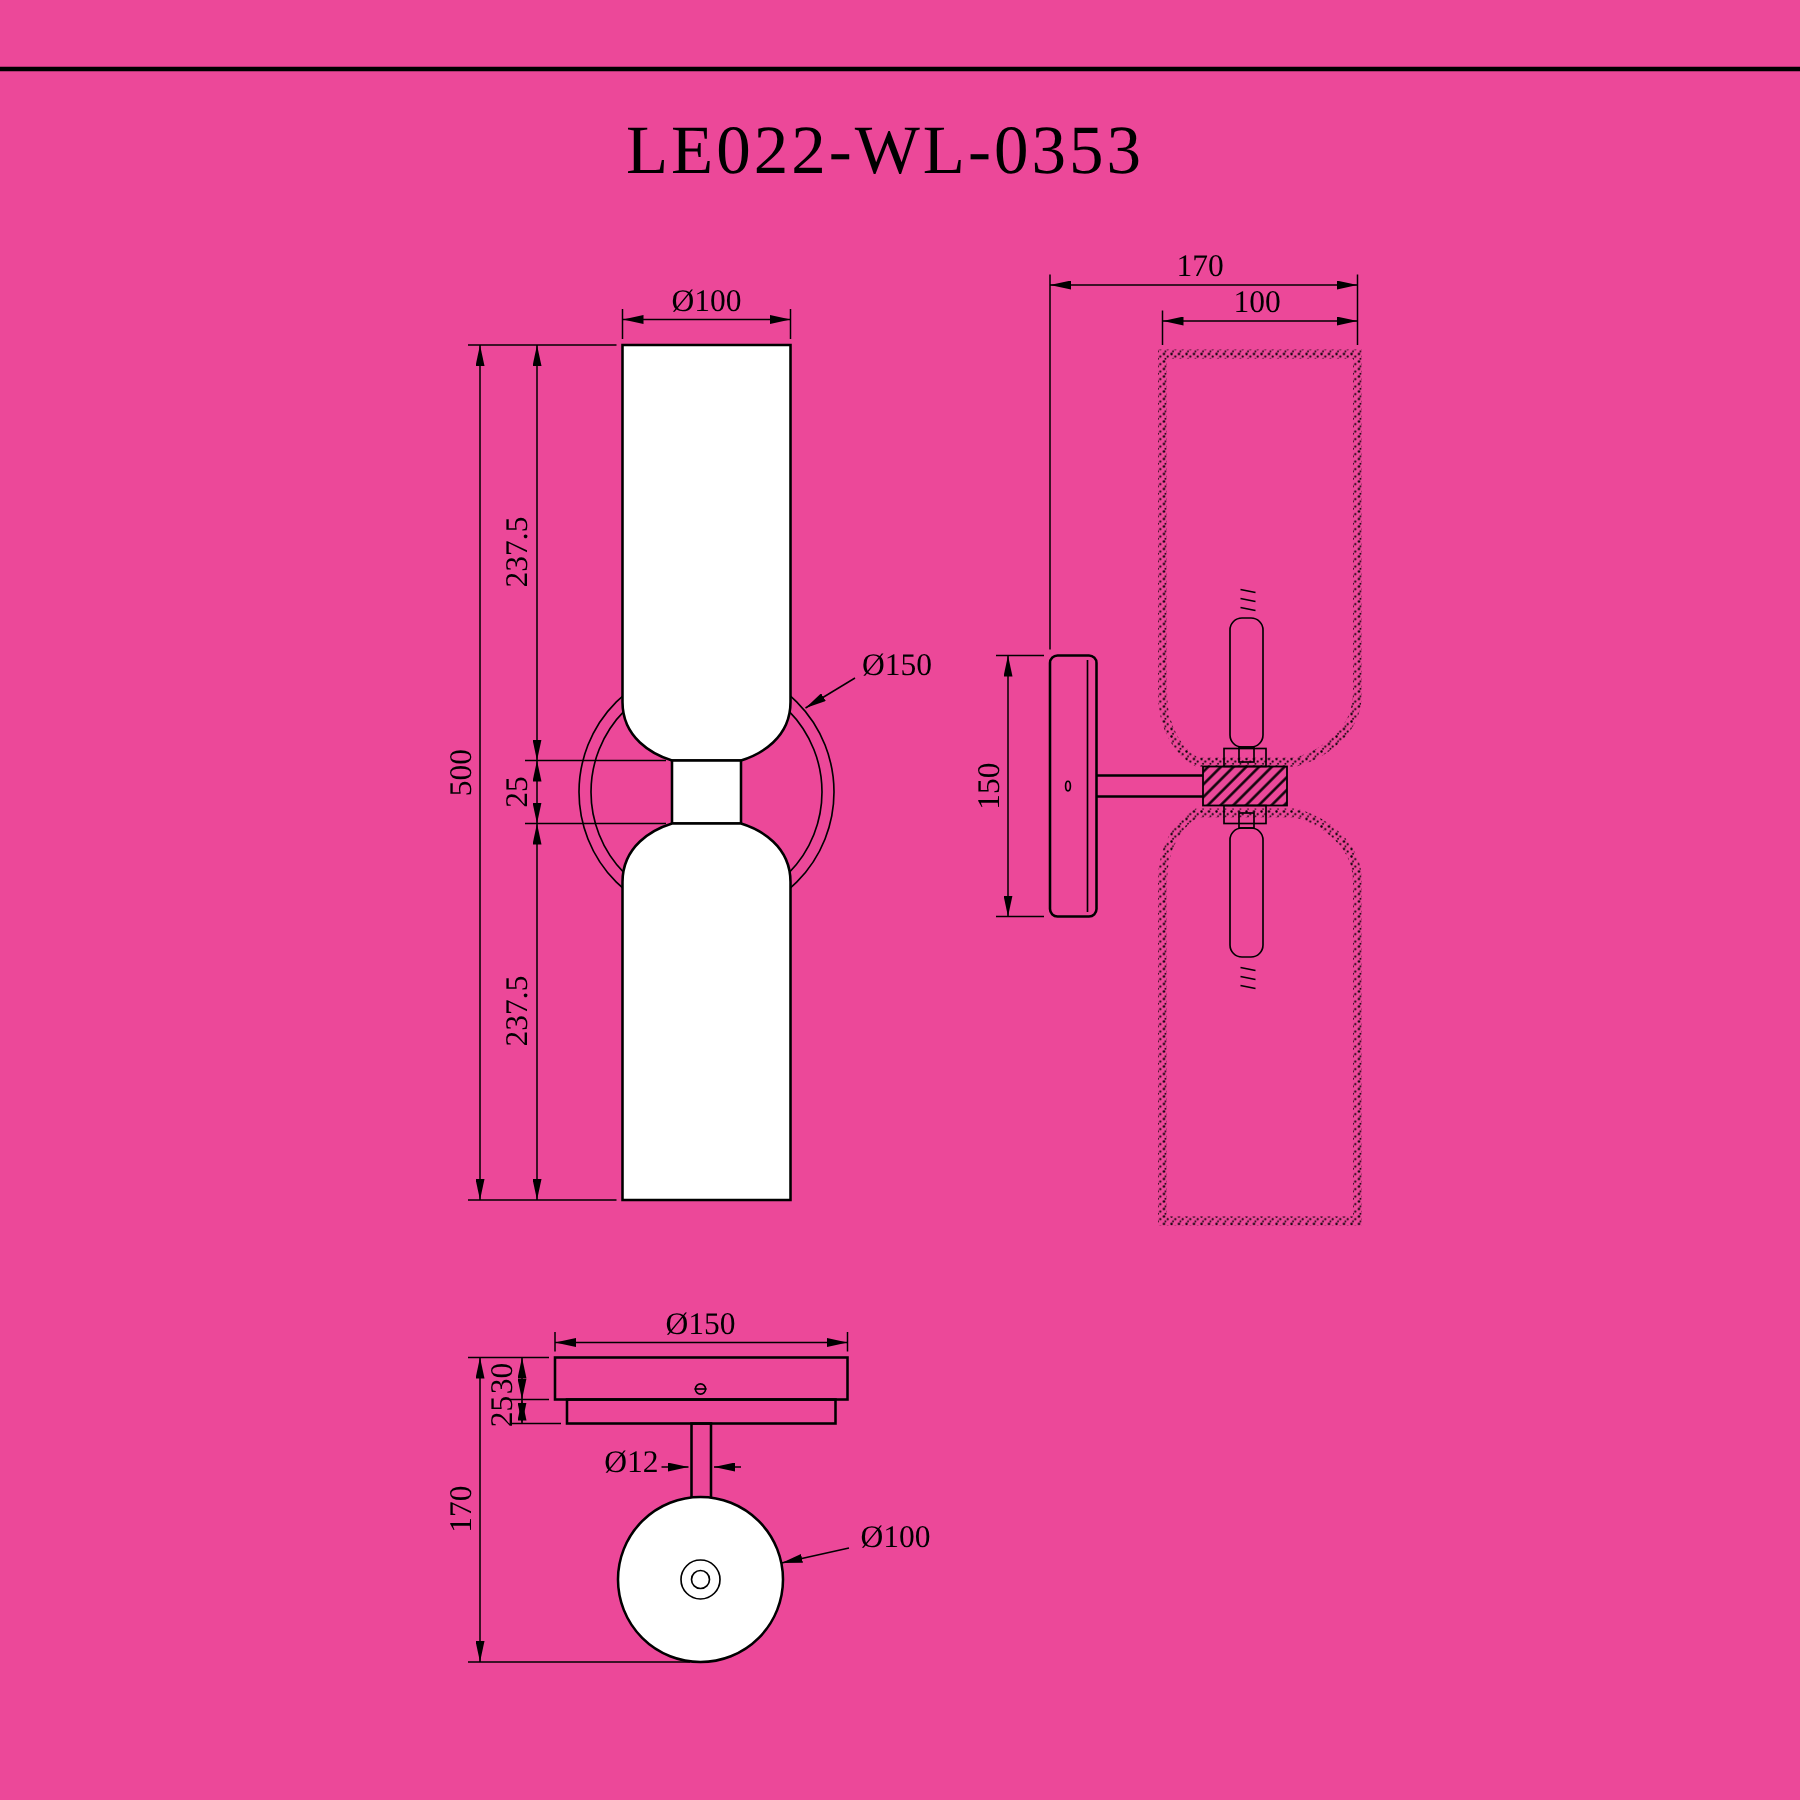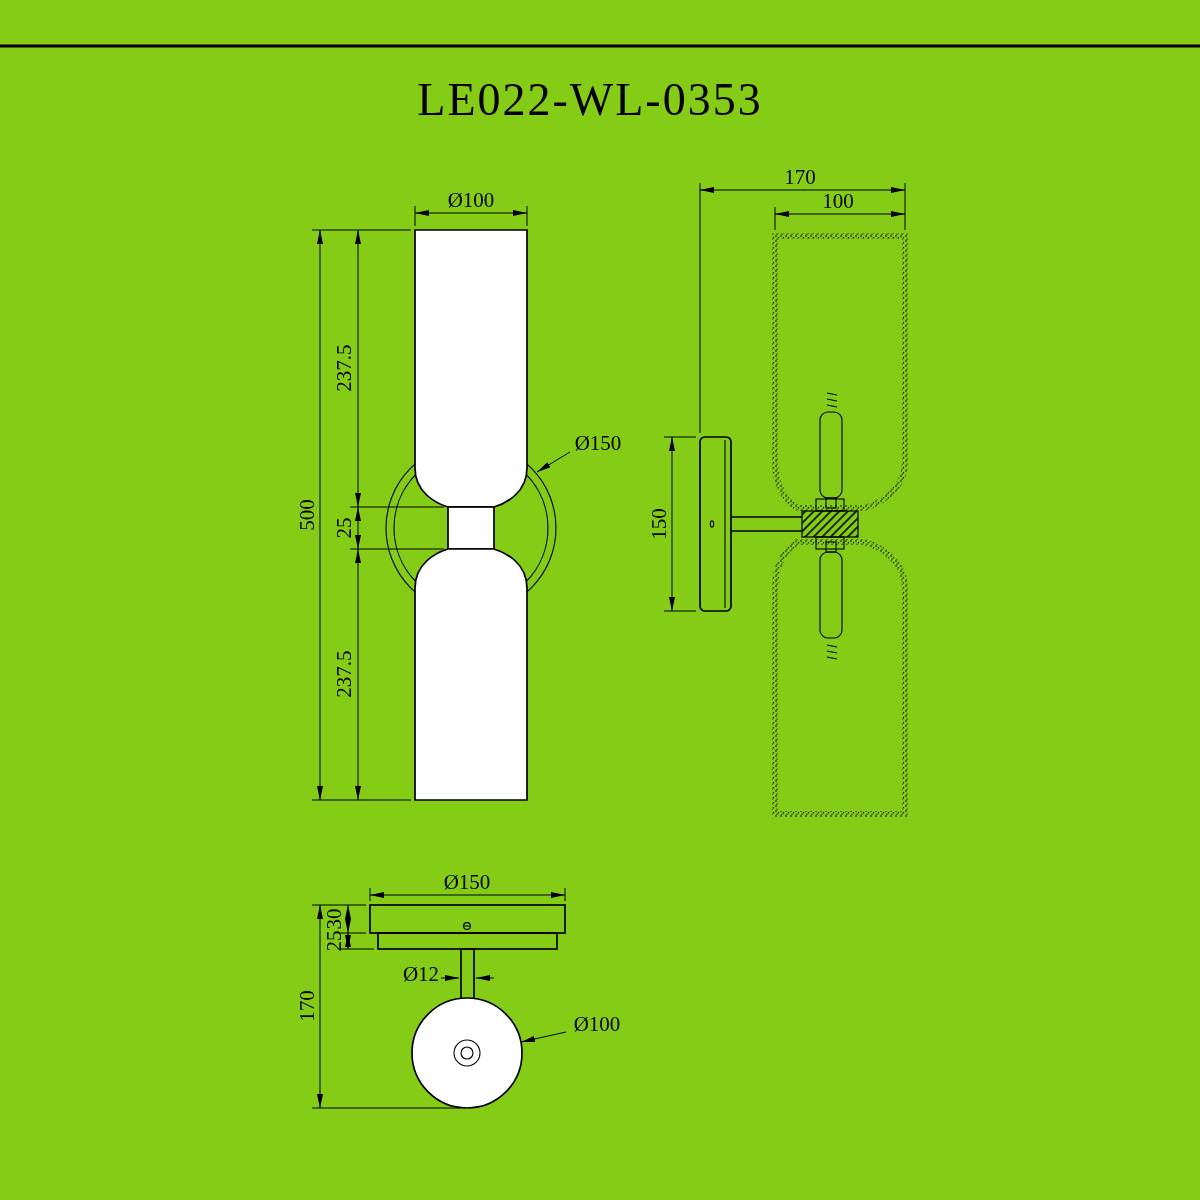--- a/index.html
+++ b/index.html
@@ -1,16 +1,16 @@
 <!DOCTYPE html>
 <html><head>
 <meta charset="utf-8">
 <style>
   html,body{margin:0;padding:0;background:#fff;}
-  .page{position:relative;width:1200px;height:1200px;background:#84cc16;overflow:hidden;}
+  .page{position:relative;width:1200px;height:1200px;background:#ec4899;overflow:hidden;}
   svg{display:block;}
   .obj{stroke:#000;stroke-width:1.7;fill:none;}
   .objw{stroke:#000;stroke-width:1.7;fill:#fff;}
   .thin{stroke:#000;stroke-width:1.1;fill:none;}
   .dim{stroke:#000;stroke-width:1;fill:none;}
   .ext{stroke:#000;stroke-width:1;fill:none;}
   .stip{stroke:url(#stip);stroke-width:6;fill:none;}
   text.dimtxt{font-family:"Liberation Serif",serif;font-size:21px;fill:#000;}
   text.titletxt{font-family:"Liberation Serif",serif;font-size:46px;fill:#000;letter-spacing:2px;}
 </style>

